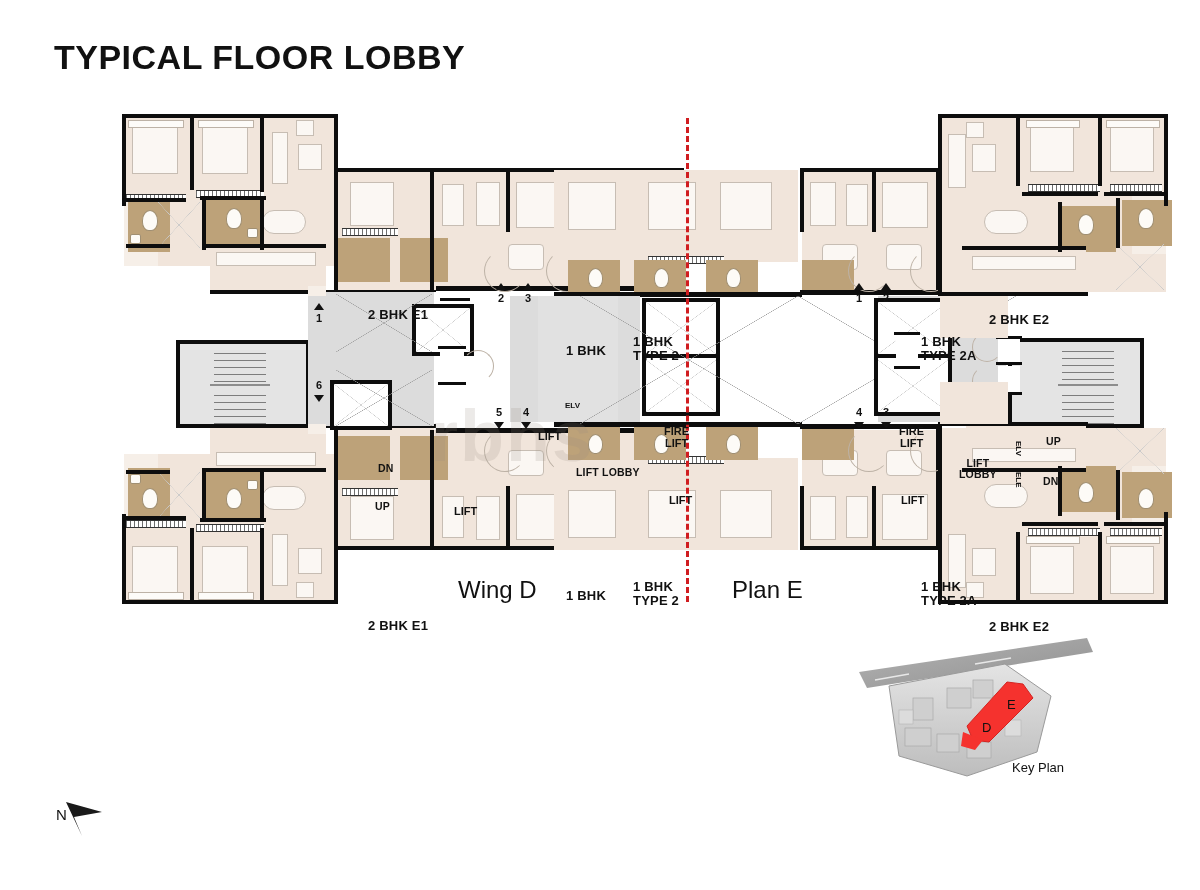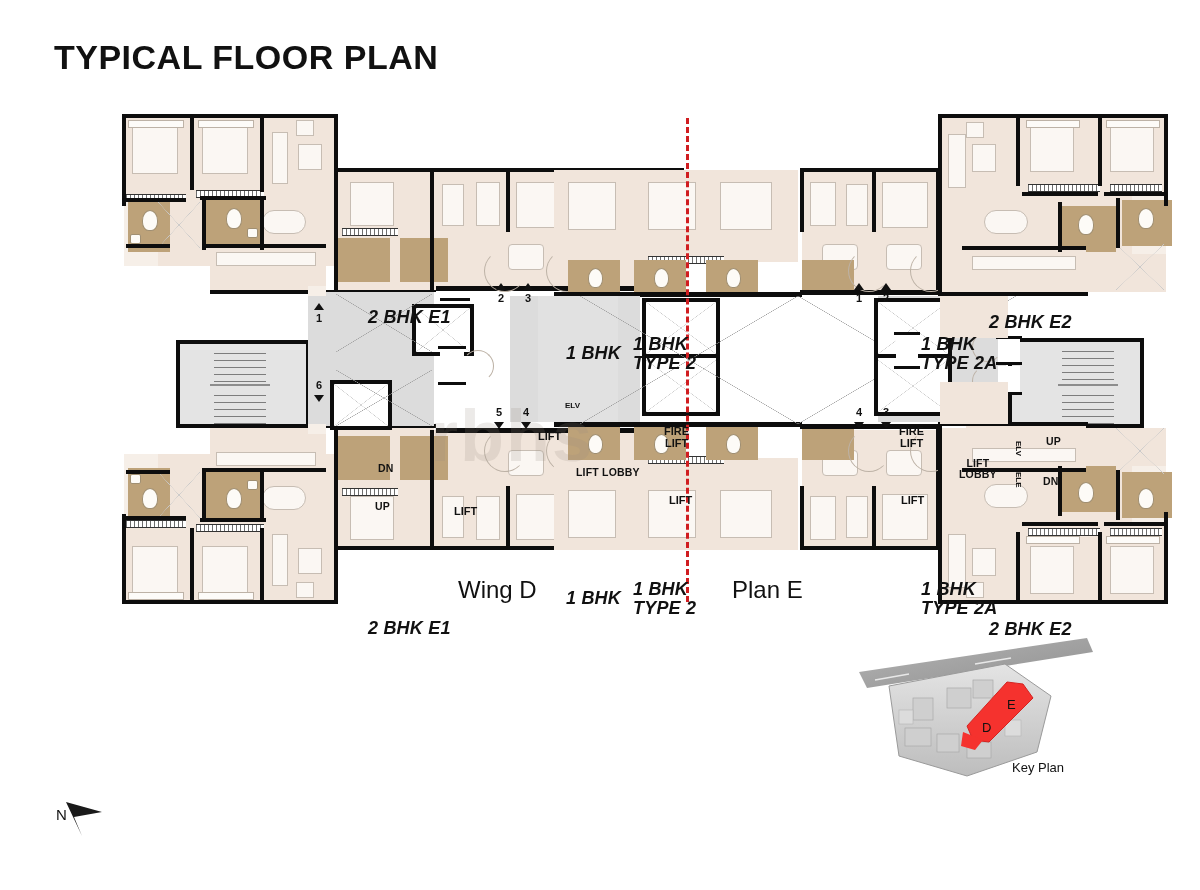--- a/index.html
+++ b/index.html
@@ -48,21 +48,21 @@
   .treads-v{position:absolute;background:repeating-linear-gradient(0deg,#7d7d7d 0 1px,transparent 1px 7px);}
 
   
   .swing{position:absolute;border:1px solid #bdb2a6;border-radius:50%;
          border-right-color:transparent;border-top-color:transparent;}
   .swing2{position:absolute;border:1px solid #bdb2a6;border-radius:50%;
          border-left-color:transparent;border-bottom-color:transparent;}
 
   
   .lbl{position:absolute;font-weight:700;color:#111;white-space:pre;line-height:1.08;}
-  .lbl-unit{font-size:18px;letter-spacing:.2px;font-style:italic;}
+  .lbl-unit{font-size:13px;letter-spacing:.2px;}
   .lbl-sm{font-size:10.5px;letter-spacing:.2px;}
   .lbl-xs{font-size:8px;letter-spacing:0;font-weight:700;}
   .lbl-lift{font-size:11px;font-weight:700;}
   .lbl-wing{position:absolute;font-size:24px;font-weight:400;color:#111;}
 
   
   .arw{position:absolute;font-size:11px;font-weight:700;color:#111;text-align:center;width:14px;}
   .tri-up{position:absolute;width:0;height:0;border-left:5px solid transparent;
           border-right:5px solid transparent;border-bottom:7px solid #111;}
   .tri-dn{position:absolute;width:0;height:0;border-left:5px solid transparent;
@@ -81,21 +81,21 @@
   #north{position:absolute;left:52px;top:792px;width:70px;height:48px;}
   #north-letter{position:absolute;left:0;top:14px;font-size:15px;color:#111;}
 
   
   #keyplan{position:absolute;left:855px;top:636px;width:240px;height:150px;}
   #keyplan-label{position:absolute;left:1012px;top:760px;font-size:13px;color:#111;}
 </style>
 </head>
 <body>
 
-<div id="page-title">TYPICAL FLOOR PLAN</div>
+<div id="page-title">TYPICAL FLOOR LOBBY</div>
 
 <div id="plan-canvas">
 
   <div class="blk fill-unit" style="left:14px;top:6px;width:212px;height:150px;"></div>
   <div class="blk fill-deck" style="left:14px;top:92px;width:34px;height:64px;"></div>
 
   <div class="blk fill-bath" style="left:18px;top:92px;width:42px;height:50px;"></div>
   <div class="blk fill-bath" style="left:96px;top:90px;width:58px;height:48px;"></div>
   <div class="wc" style="left:32px;top:100px;width:14px;height:19px;"></div>
   <div class="wc" style="left:116px;top:98px;width:14px;height:19px;"></div>

